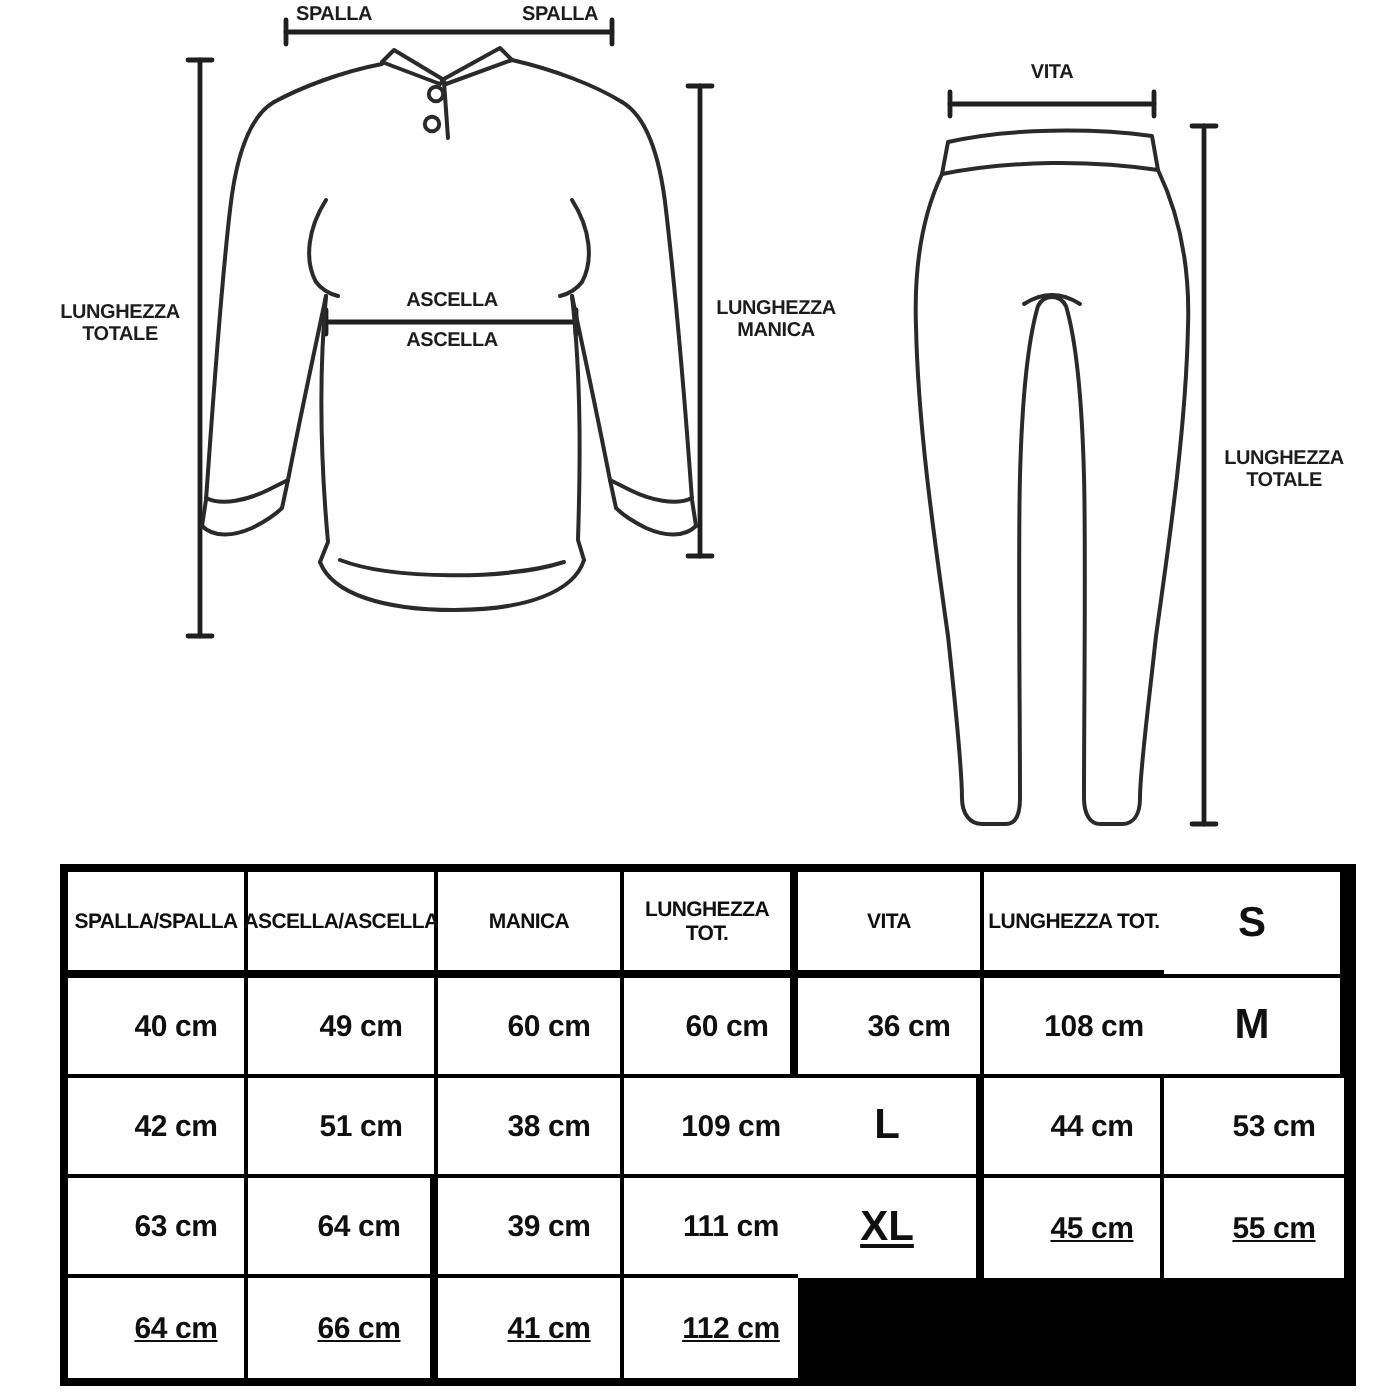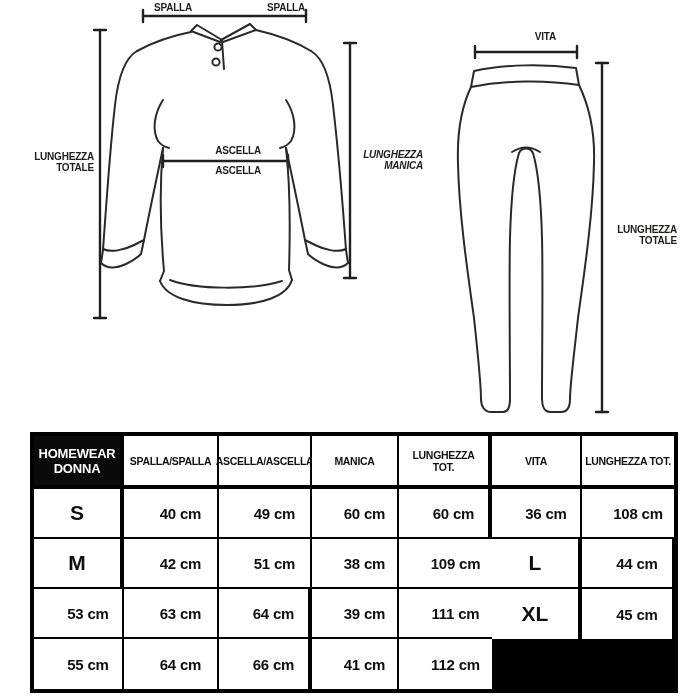--- a/index.html
+++ b/index.html
@@ -3,38 +3,38 @@
 <meta charset="utf-8">
 <style>
   html,body{margin:0;padding:0;background:#fff;}
   #stage{
     position:relative;width:700px;height:700px;background:#ffffff;overflow:hidden;
     font-family:"Liberation Sans", sans-serif;color:#1d1d1b;
   }
   #drawing-svg{position:absolute;left:0;top:0;width:700px;height:700px;}
   .dlabel{
     position:absolute;font-weight:bold;font-size:10px;line-height:11px;
-    letter-spacing:-0.2px;text-align:right;color:#1d1d1b;white-space:normal;
+    letter-spacing:-0.2px;text-align:center;color:#1d1d1b;white-space:normal;
   }
   
   #size-table{
     position:absolute;left:30px;top:432px;
     display:grid;
     grid-template-columns:90px 95px 93px 87px 93px 90px 92px;
     grid-template-rows:53px 50px 50px 50px 50px;
     border:4px solid #000;background:#000;
   }
   .cell{
     box-sizing:border-box;background:#fff;
     border-right:2px solid #000;border-bottom:2px solid #000;
     display:flex;align-items:center;justify-content:center;
     text-align:center;font-weight:bold;color:#101010;
   }
   .cell.last-col{border-right:0;}
-  .cell.last-row{border-bottom:0;}
+  .cell.last-row{border-bottom:0;text-decoration:underline;}
   .cell.thick-r{border-right-width:4px;}
   .cell.head{font-size:10.5px;letter-spacing:-0.3px;border-bottom-width:4px;padding:0 2px;}
   .cell.corner{
     background:#0a0a0a;color:#ffffff;font-size:13px;line-height:15px;
     letter-spacing:-0.2px;padding:0 6px;
   }
   .cell.size{font-size:21px;}
   .cell.val{font-size:15px;letter-spacing:-0.2px;padding-left:20px;}
 </style>
 </head>
@@ -113,27 +113,26 @@
            C595 134 590 108 579 85"></path>
       <path d="M512 152 Q526 143 540 152"></path>
     </g>
   </svg>
 
   <div class="dlabel" style="left:142px;top:2px;width:50px;">SPALLA</div>
   <div class="dlabel" style="left:255px;top:2px;width:50px;">SPALLA</div>
   <div class="dlabel" style="left:26px;top:151px;width:68px;">LUNGHEZZA TOTALE</div>
   <div class="dlabel" style="left:191px;top:145px;width:70px;">ASCELLA</div>
   <div class="dlabel" style="left:191px;top:165px;width:70px;">ASCELLA</div>
-  <div class="dlabel" style="left:353px;top:149px;width:70px;font-style:italic;">LUNGHEZZA MANICA</div>
+  <div class="dlabel" style="left:353px;top:149px;width:70px;">LUNGHEZZA MANICA</div>
   <div class="dlabel" style="left:496px;top:31px;width:60px;">VITA</div>
   <div class="dlabel" style="left:607px;top:224px;width:70px;">LUNGHEZZA TOTALE</div>
 
   <div id="size-table">
 
-    <div class="cell head corner thick-r">HOMEWEAR DONNA</div>
     <div class="cell head">SPALLA/SPALLA</div>
     <div class="cell head">ASCELLA/ASCELLA</div>
     <div class="cell head">MANICA</div>
     <div class="cell head thick-r">LUNGHEZZA TOT.</div>
     <div class="cell head">VITA</div>
     <div class="cell head last-col">LUNGHEZZA TOT.</div>
 
     <div class="cell size thick-r">S</div>
     <div class="cell val">40 cm</div>
     <div class="cell val">49 cm</div>

